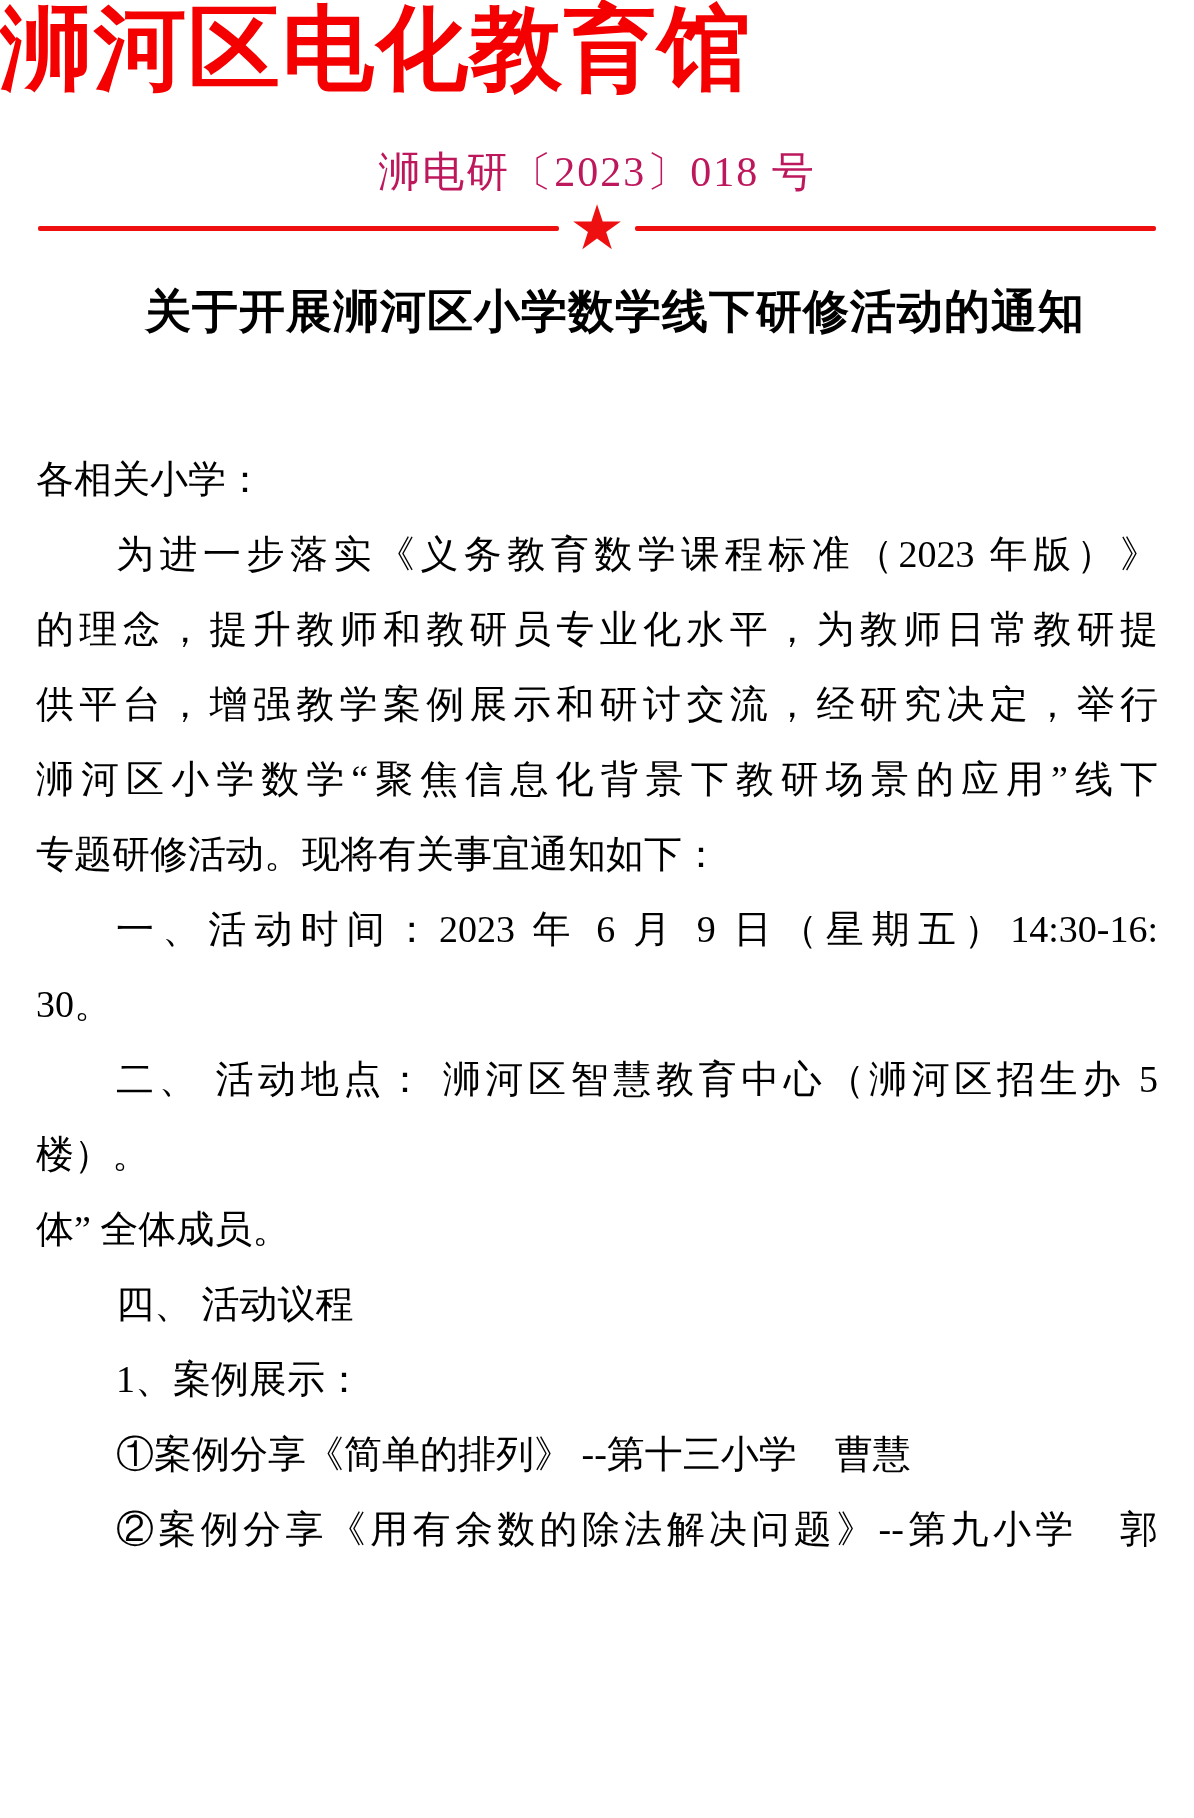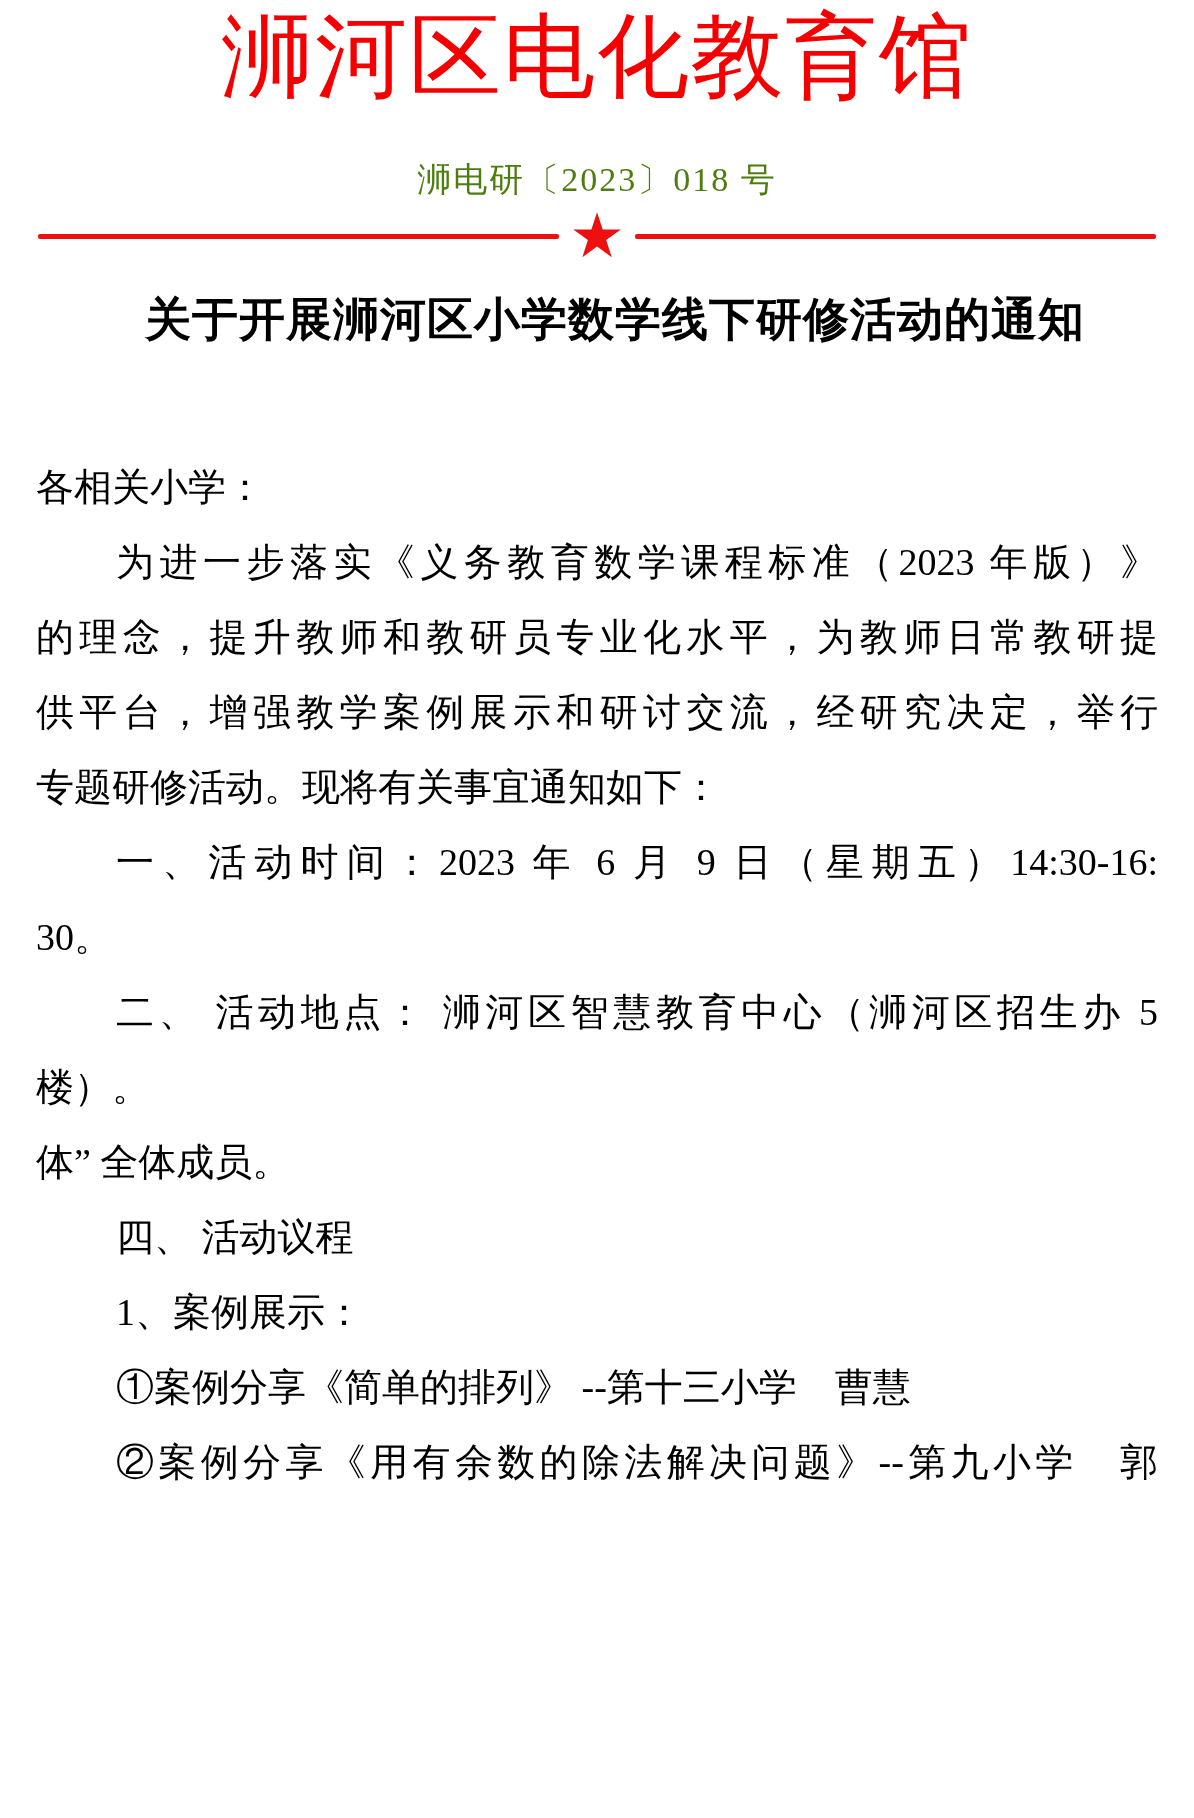--- a/index.html
+++ b/index.html
@@ -8,35 +8,34 @@
     width: 1194px;
     height: 1818px;
     margin: 0 auto;
     background: #ffffff;
     overflow: hidden;
     font-family: "Liberation Serif", "DejaVu Serif", serif;
     color: #000000;
   }
   
   .masthead {
-    padding-top: 8px;
-    text-align: center;
+    text-align: left;
     color: #f40000;
-    font-weight: 400;
+    font-weight: 700;
     font-size: 92px;
     line-height: 98px;
     letter-spacing: 2px;
   }
   .doc-number {
     margin-top: 56px;
     text-align: center;
-    font-size: 34px;
+    font-size: 42px;
     line-height: 36px;
     letter-spacing: 2px;
-    color: #4d7c0f;
+    color: #be185d;
   }
   
   .rule {
     margin-top: 14px;
     height: 48px;
     display: flex;
     align-items: center;
     padding: 0 38px;
   }
   .rule .seg {
@@ -102,20 +101,21 @@
   </div>
 
 
   <div class="h-notice">关于开展浉河区小学数学线下研修活动的通知</div>
 
   <div class="body">
       <div class="line"><span>各相关小学：</span></div>
       <div class="line indent just"><span>为进一步落实《义务教育数学课程标准（2023 年版）》</span></div>
       <div class="line just"><span>的理念，提升教师和教研员专业化水平，为教师日常教研提</span></div>
       <div class="line just"><span>供平台，增强教学案例展示和研讨交流，经研究决定，举行</span></div>
+      <div class="line just"><span>浉河区小学数学“聚焦信息化背景下教研场景的应用”线下</span></div>
       <div class="line"><span>专题研修活动。现将有关事宜通知如下：</span></div>
       <div class="line indent just"><span class="b">一、活动时间：</span><span>2023 年 6 月 9 日（星期五）14:30-16:</span></div>
       <div class="line"><span>30。</span></div>
       <div class="line indent just"><span class="b">二、 活动地点：</span><span> 浉河区智慧教育中心（浉河区招生办 5</span></div>
       <div class="line"><span>楼）。</span></div>
       <div class="line"><span>体” 全体成员。</span></div>
       <div class="line indent"><span class="b">四、 活动议程</span></div>
       <div class="line indent"><span>1、案例展示：</span></div>
       <div class="line indent"><span>①案例分享《简单的排列》 --第十三小学　曹慧</span></div>
       <div class="line indent just"><span>②案例分享《用有余数的除法解决问题》--第九小学　郭</span></div>

